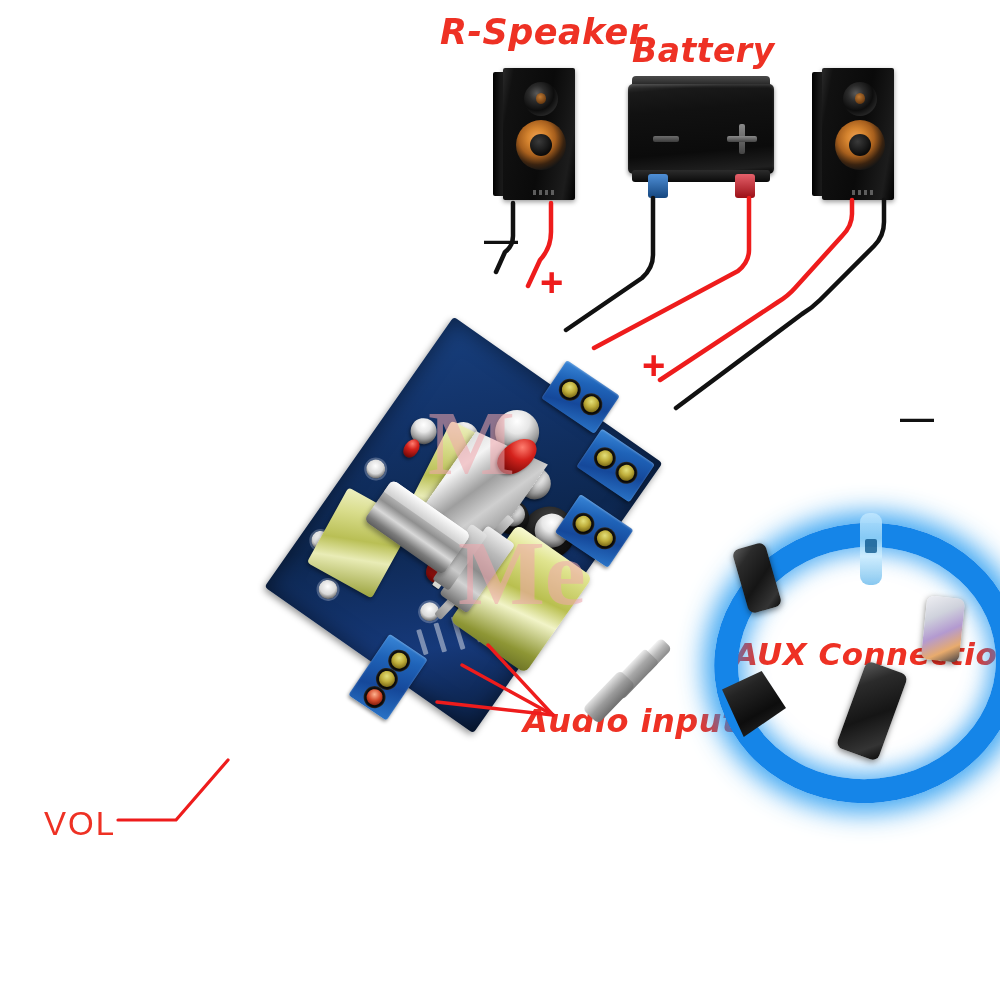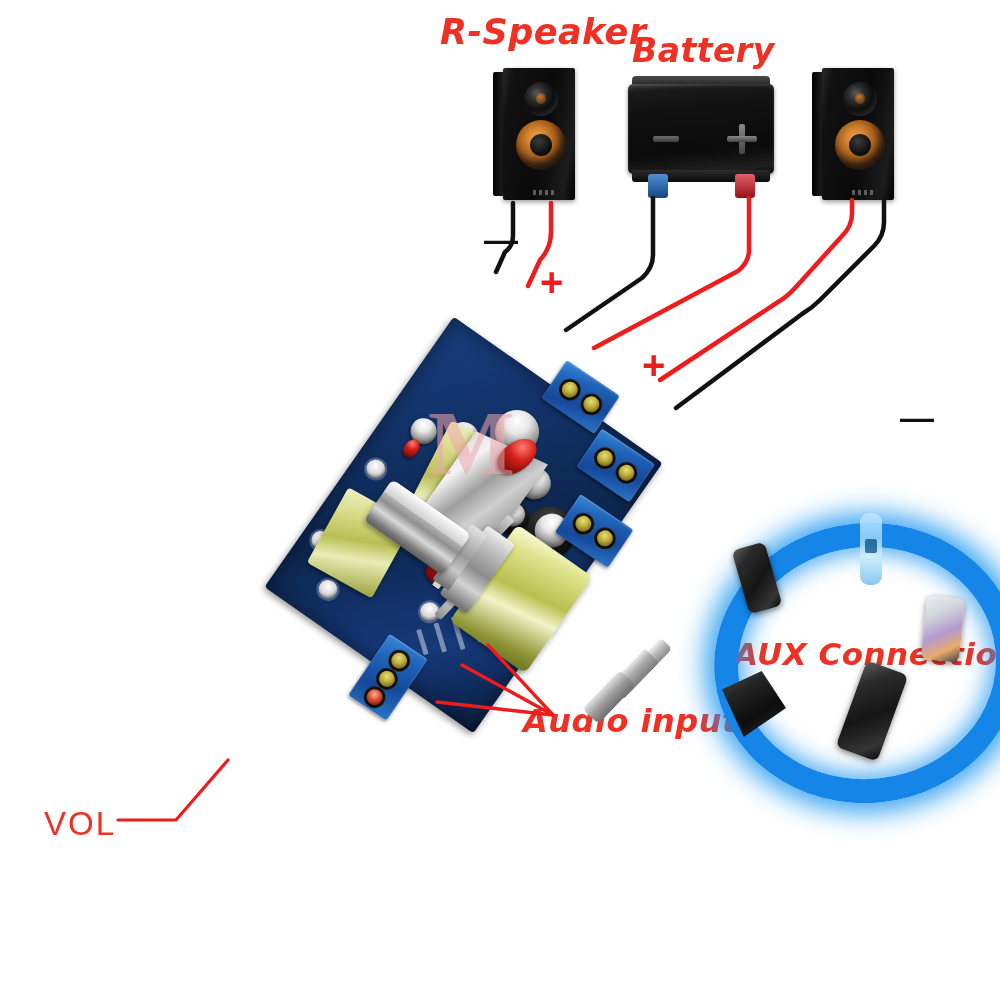--- a/index.html
+++ b/index.html
@@ -288,20 +288,21 @@
       <div class="pin" style="right:98px;top:108px;width:9px;height:24px;transform:rotate(8deg);"></div>
       <div class="nut"></div>
       <div class="collar"></div>
       <div class="shaft"></div>
       <div class="flat"></div>
     </div>
   </div>
 
   <div id="wm">
     <span class="w1">M</span>
+    <span class="w2">Me</span>
   </div>
 
   <div id="jack">
     <div class="tip"></div>
     <div class="barrel"></div>
     <div class="boot"></div>
   </div>
 
   <div id="aux">
     <div class="ring"></div>

